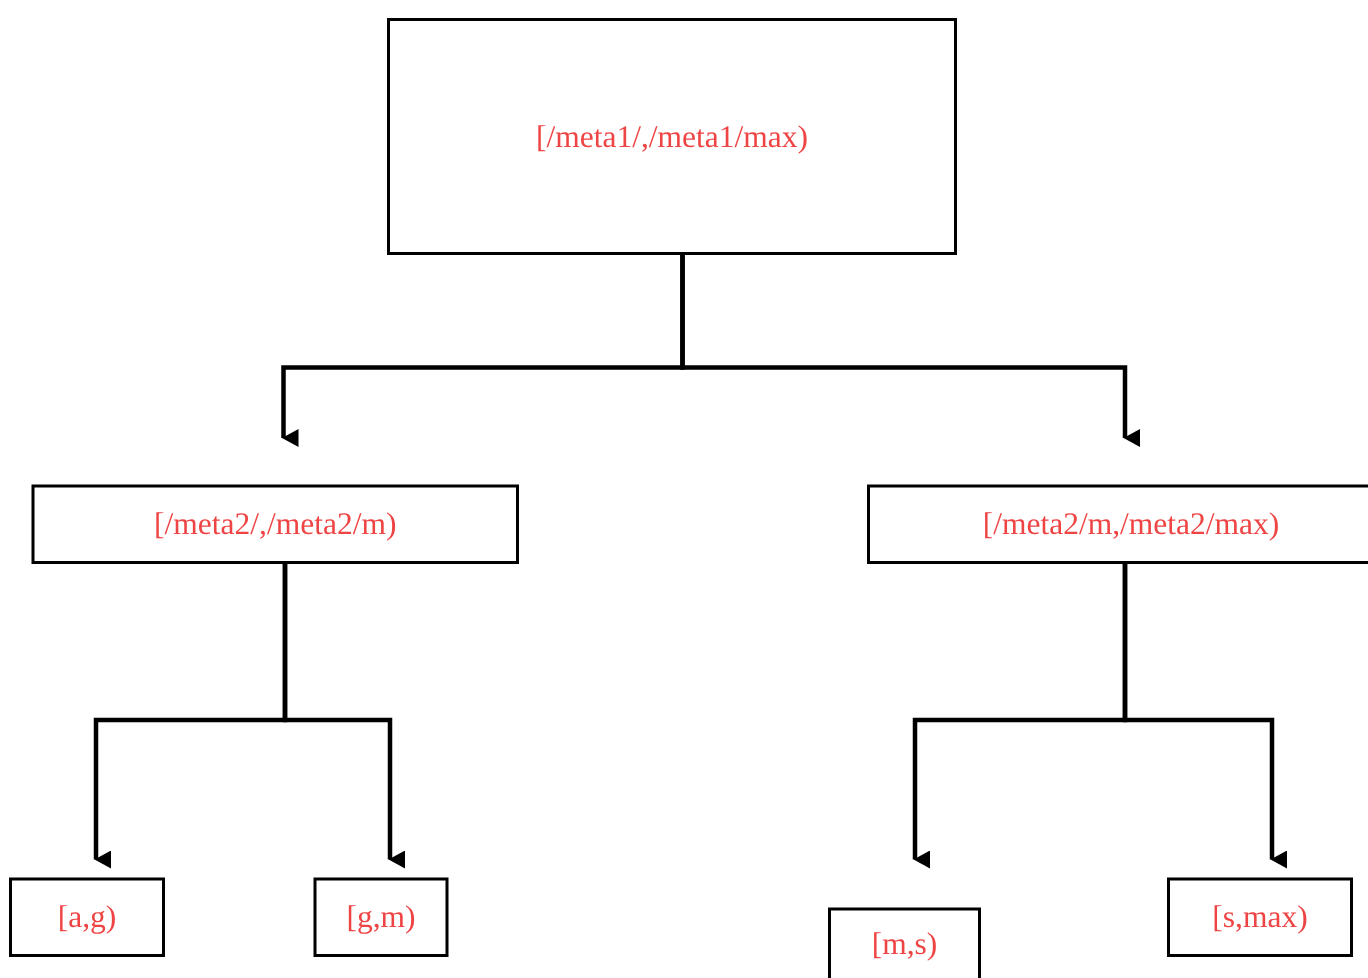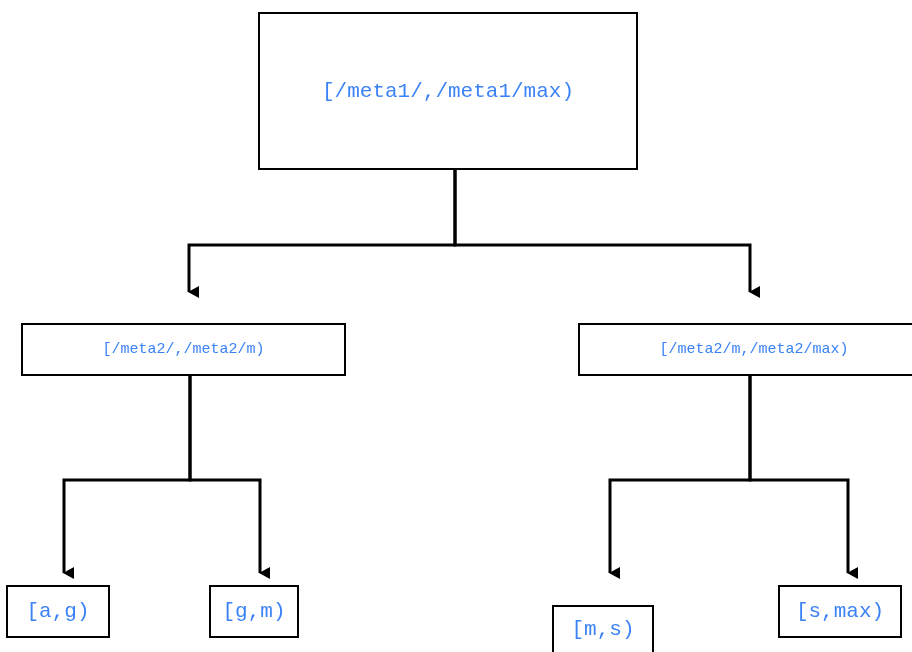--- a/index.html
+++ b/index.html
@@ -30,27 +30,27 @@
     position: absolute;
     box-sizing: border-box;
     border: 2px solid #000000;
     background: #ffffff;
     display: flex;
     align-items: center;
     justify-content: center;
     text-align: center;
   }
   .node-label {
-    font-family: Liberation Mono, monospace;
-    color: #3b82f6;
+    font-family: Liberation Serif, serif;
+    color: #ef4444;
     white-space: pre;
     letter-spacing: 0px;
   }
   .level-0 .node-label { font-size: 21px; }
-  .level-1 .node-label { font-size: 15px; text-align: right; }
+  .level-1 .node-label { font-size: 21px; text-align: right; }
   .level-2 .node-label { font-size: 21px; }
 </style>
 </head>
 <body>
 
 <div id="diagram-root">
 
   <svg id="tree-svg" viewBox="0 0 912 652" xmlns="http://www.w3.org/2000/svg">
     <defs>
       <marker id="arrow-down" markerWidth="12" markerHeight="11" refX="6" refY="10" orient="auto" markerUnits="userSpaceOnUse">

